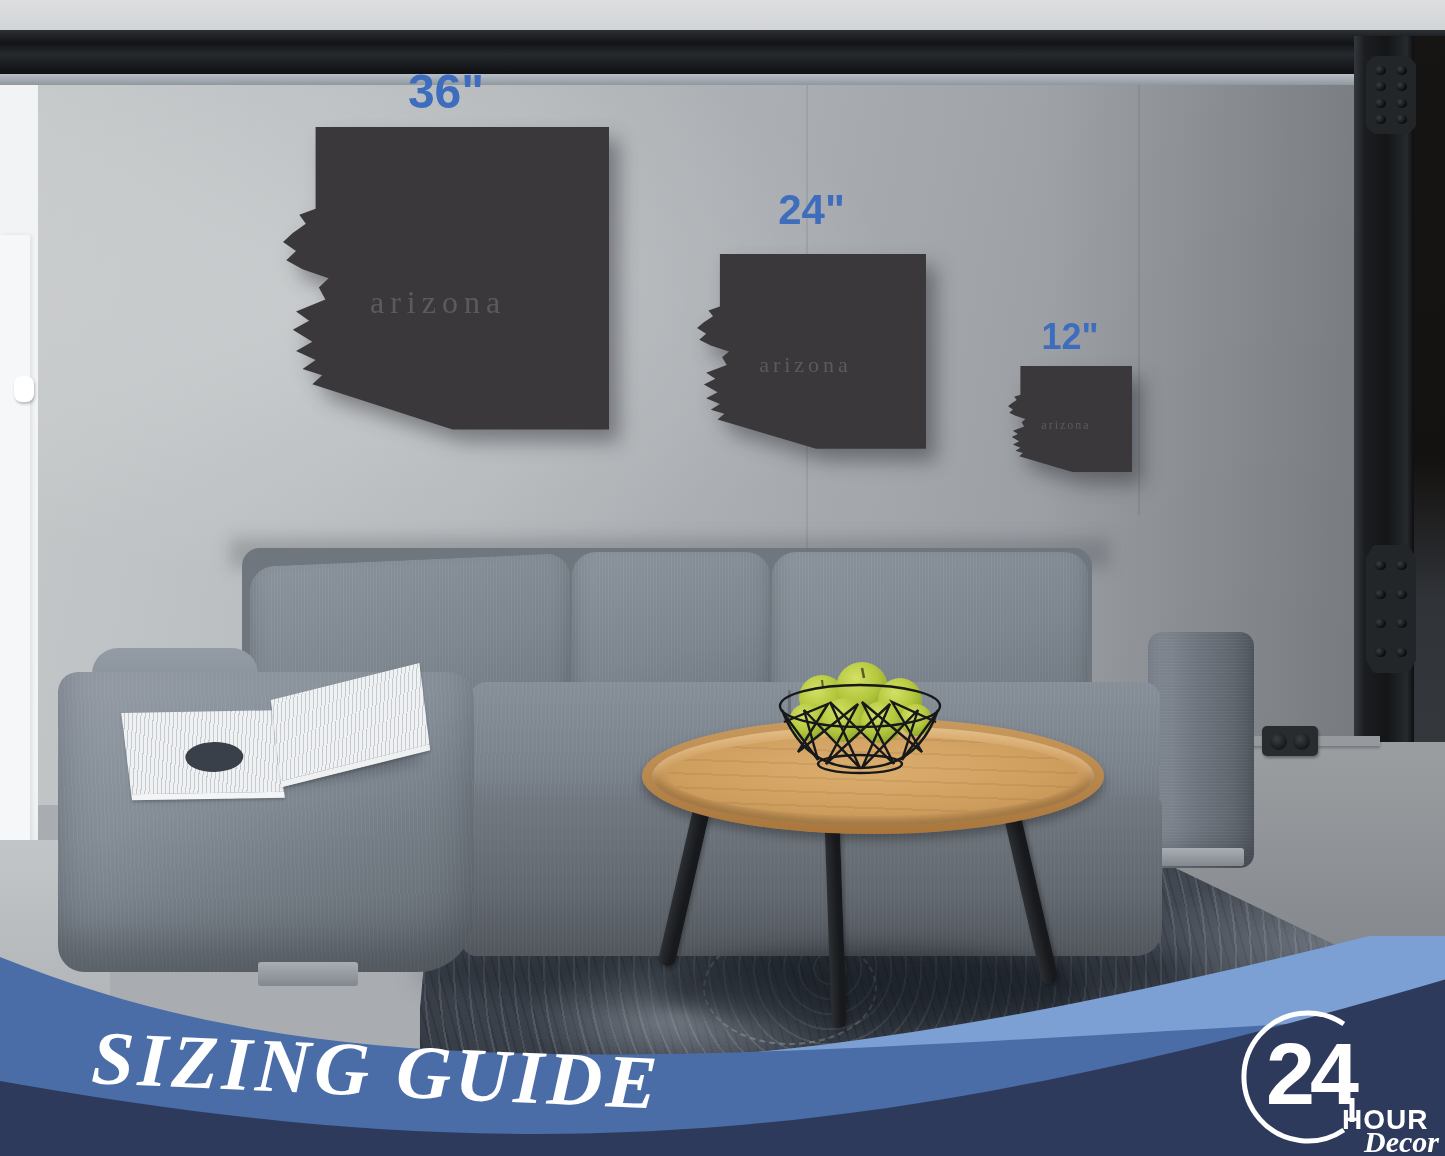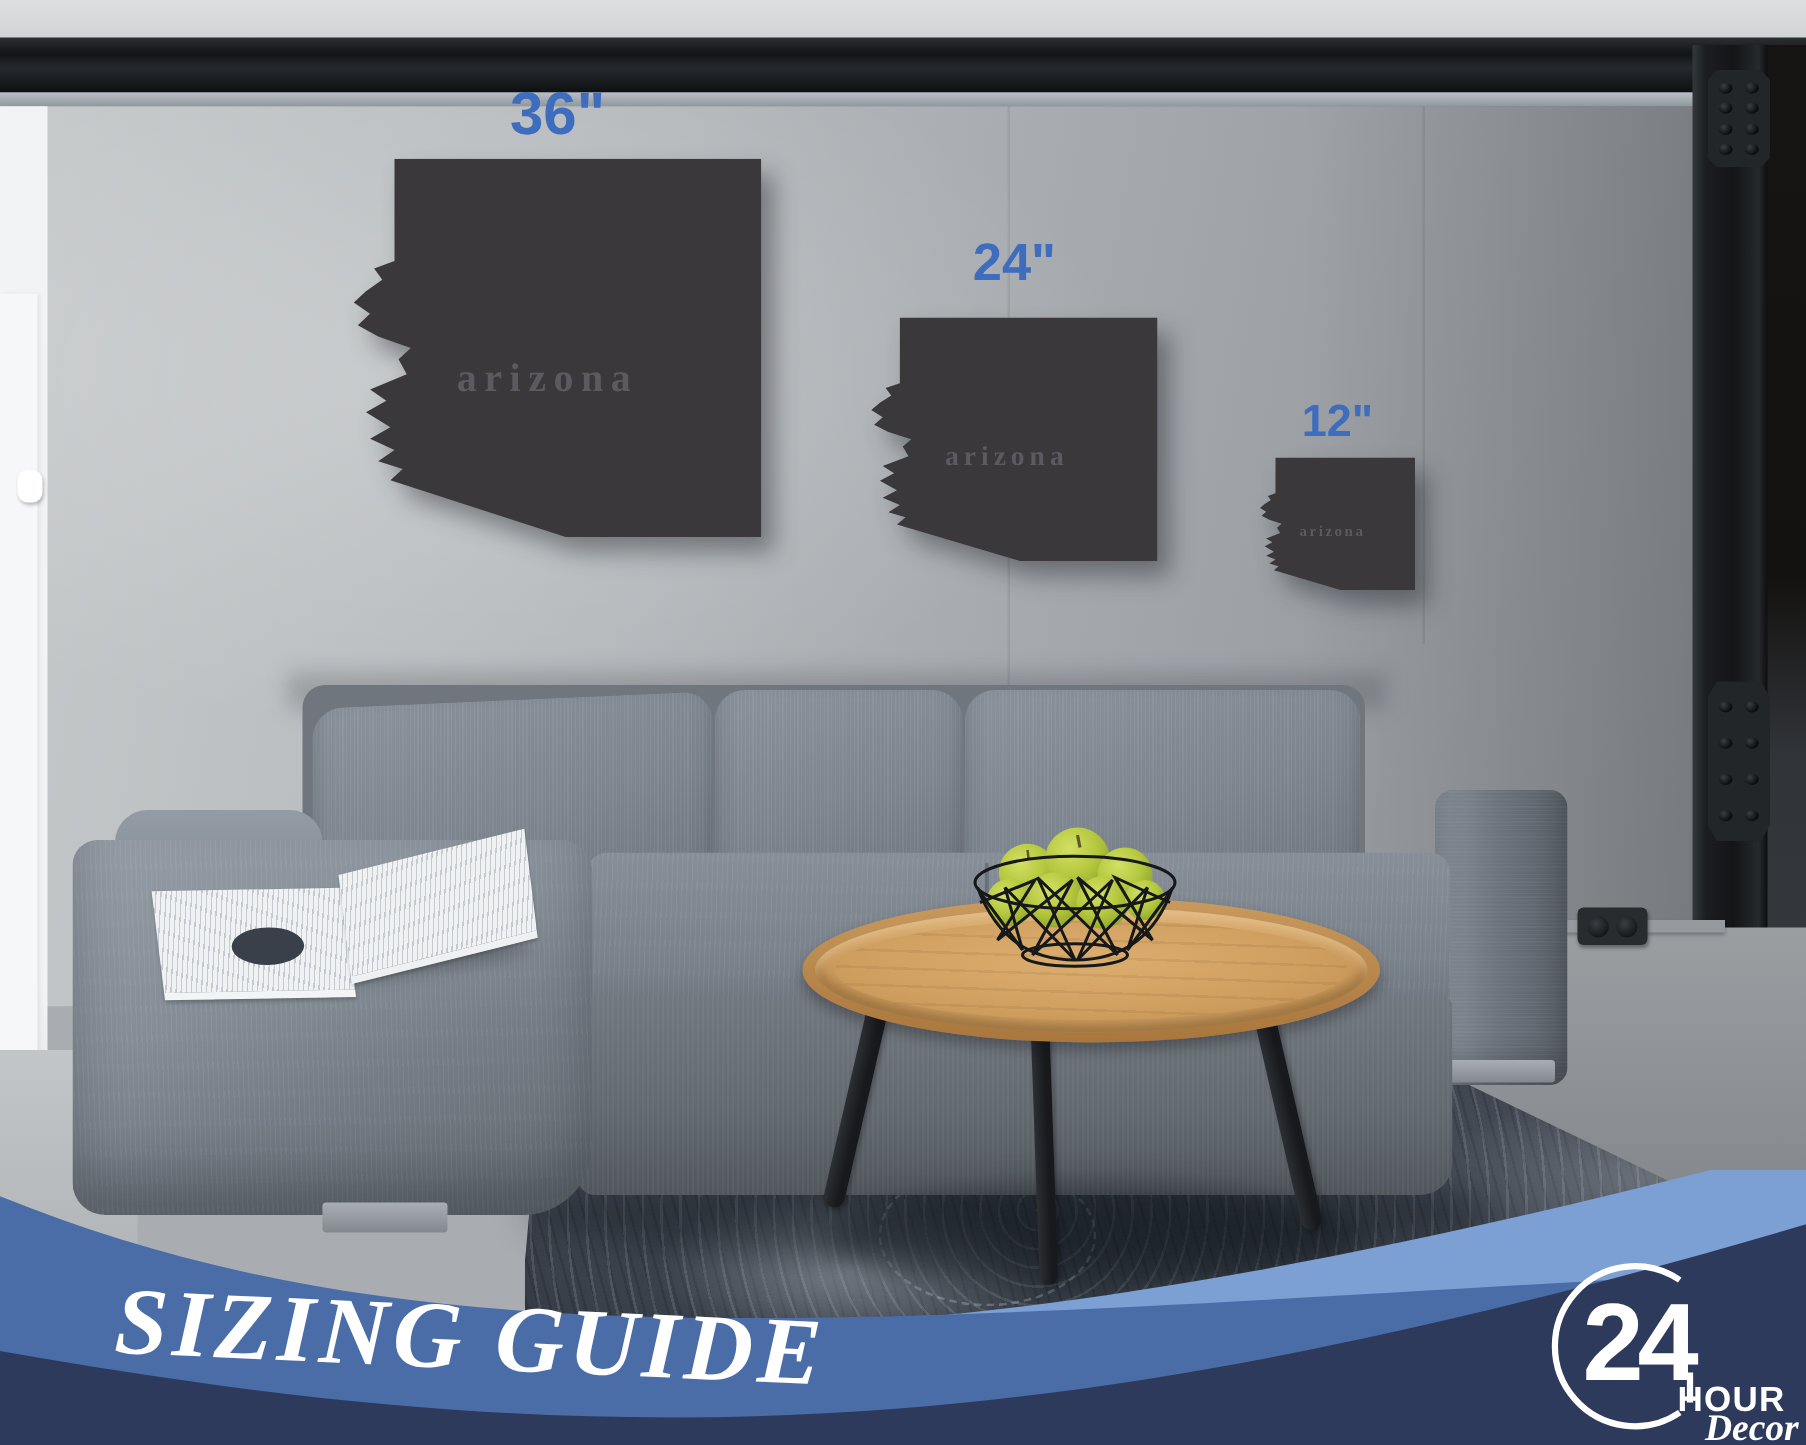--- a/index.html
+++ b/index.html
@@ -114,21 +114,21 @@
        background:radial-gradient(ellipse at 50% 30%,#e3b87c 0%,#d2a264 55%,#bb8a4c 100%);
        box-shadow:inset 0 4px 8px rgba(255,235,200,.4), inset 0 -6px 10px rgba(90,60,25,.45);}
   .table-inner{left:26px;top:18px;width:410px;height:80px;border-radius:50%;
        background:
         repeating-linear-gradient(2deg, rgba(120,82,40,.12) 0 2px, transparent 2px 14px),
         radial-gradient(ellipse at 48% 40%,#dcae6e 0%,#cf9f60 60%,#c08e50 100%);}
 
   
   .size-label{color:#3f6dbd;font-weight:bold;text-align:center;font-family:"Liberation Sans",sans-serif;}
   .az-svg{filter:drop-shadow(10px 12px 10px rgba(25,25,32,.42));}
-  .state-text{color:#5c5a61;font-family:"Liberation Serif",serif;text-align:center;font-weight:bold;}
+  .state-text{color:#5c5a61;font-family:"Liberation Serif",serif;text-align:center;font-weight:normal;}
 
   
   .banner-svg{left:0;top:936px;width:1445px;height:220px;}
   .sizing-title{left:94px;top:1014px;width:860px;color:#ffffff;
        font-family:"Liberation Serif",serif;font-weight:bold;font-style:italic;
        font-size:76px;letter-spacing:4px;transform:rotate(2.6deg);transform-origin:left top;white-space:nowrap;}
   .logo-svg{left:1216px;top:1002px;width:228px;height:152px;}
   .logo-svg text{fill:#fff;}
   .logo-num{font-family:"Liberation Sans",sans-serif;font-weight:bold;font-size:88px;letter-spacing:-5px;}
   .logo-hour{font-family:"Liberation Sans",sans-serif;font-weight:bold;font-size:28px;letter-spacing:1px;}

